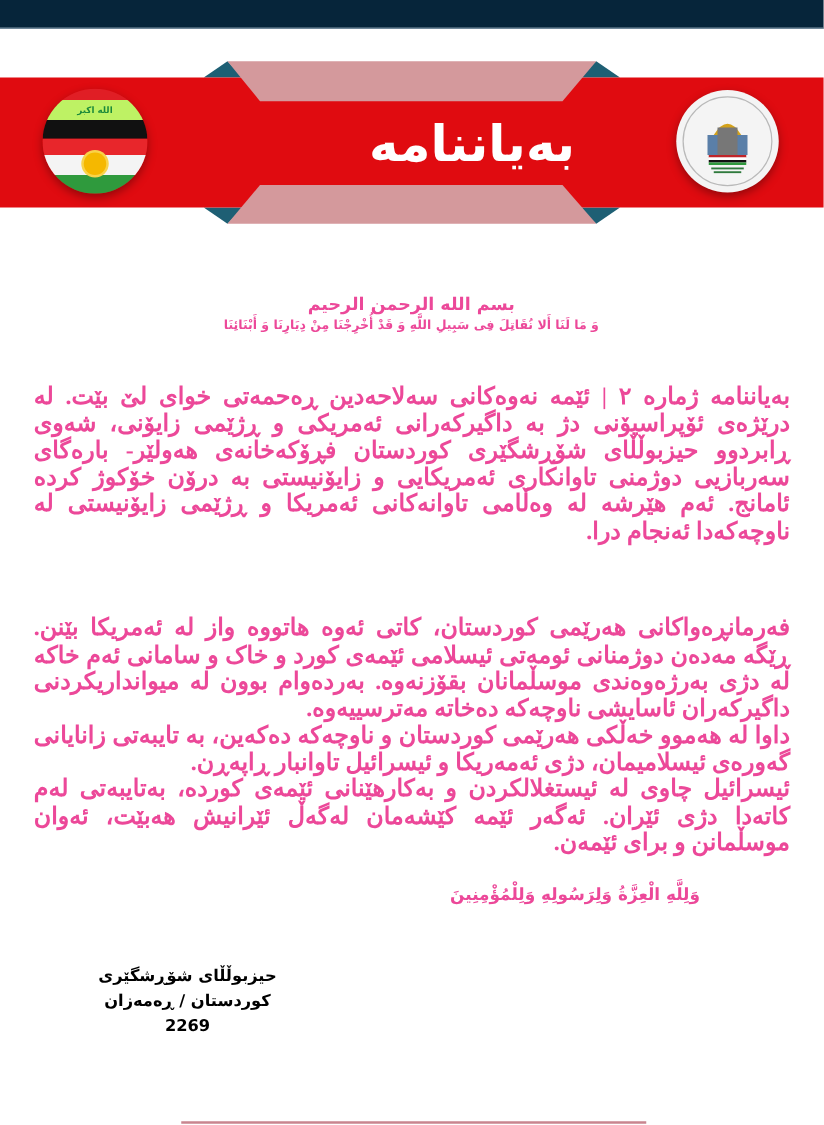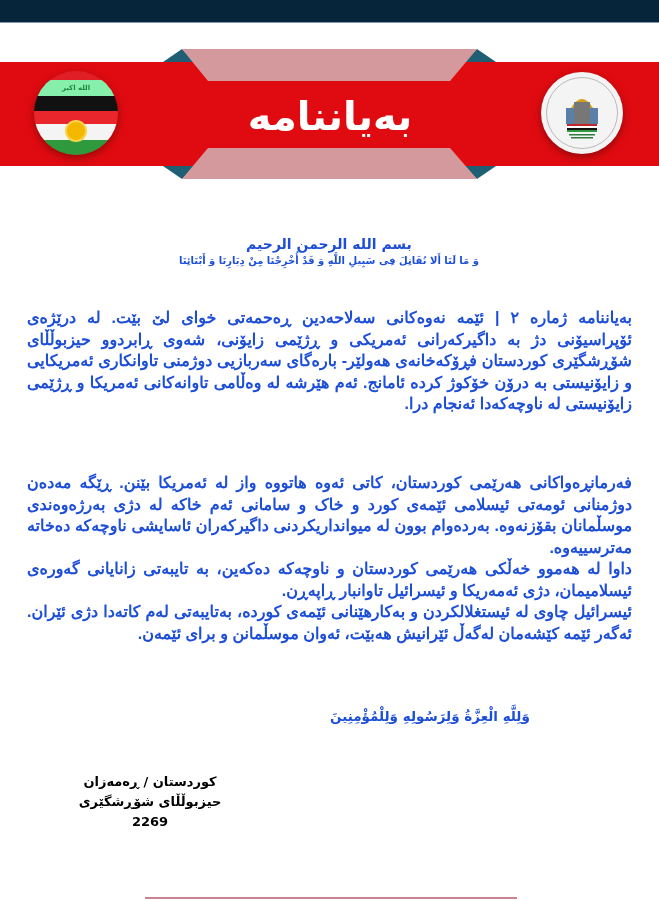--- a/index.html
+++ b/index.html
@@ -1,32 +1,32 @@
 <!DOCTYPE html>
 <html><head>
 <meta charset="utf-8">
 <style>
   html, body { margin:0; padding:0; }
   body { width:659px; height:900px; background:#ffffff; position:relative; overflow:hidden; font-family:"DejaVu Sans", sans-serif; }
   .topbar { position:absolute; left:0; top:0; width:659px; height:22px; background:#06253a; border-bottom:1px solid #7f97a8; }
   .banner { position:absolute; left:0; top:0; width:659px; height:200px; }
   .redband { position:absolute; left:0; top:62px; width:659px; height:104px; background:#e00b10; }
   .trap { position:absolute; }
-  .title { position:absolute; left:200px; top:86px; width:260px; height:60px; text-align:center; color:#ffffff; font-size:40px; font-weight:bold; line-height:60px; direction:rtl; font-family:"DejaVu Sans", sans-serif; letter-spacing:1px; }
+  .title { position:absolute; left:200px; top:86px; width:260px; height:60px; text-align:right; color:#ffffff; font-size:40px; font-weight:bold; line-height:60px; direction:rtl; font-family:"DejaVu Sans", sans-serif; letter-spacing:1px; }
   .flag { position:absolute; left:34px; top:71px; width:84px; height:84px; border-radius:50%; overflow:hidden; box-shadow:0 3px 8px rgba(0,0,0,0.35); }
   .flag div { width:100%; }
   .logo { position:absolute; left:541px; top:72px; width:82px; height:82px; border-radius:50%; background:#f4f4f4; box-shadow:0 3px 8px rgba(0,0,0,0.35); }
   .logo-inner { position:absolute; left:5px; top:5px; width:70px; height:70px; border-radius:50%; border:1px solid #b9b9b9; }
-  .content { position:absolute; left:30px; width:598px; direction:rtl; color:#1d4ed8; }
+  .content { position:absolute; left:30px; width:598px; direction:rtl; color:#ec4899; }
   .basmala { top:236px; text-align:center; font-size:14px; font-weight:bold; font-family:"DejaVu Sans", sans-serif; }
   .verse { top:255px; text-align:center; font-size:10px; font-weight:bold; font-family:"DejaVu Sans", sans-serif; }
-  .para { font-size:16px; font-weight:bold; line-height:21.5px; text-align:justify; text-align-last:right; font-family:Liberation Sans, sans-serif; }
+  .para { font-size:19px; font-weight:bold; line-height:21.5px; text-align:justify; text-align-last:right; font-family:Liberation Serif, serif; }
   .p1 { top:307px; left:27px; width:605px; }
-  .p2 { top:472px; left:27px; width:605px; }
-  .closing { top:708px; left:330px; width:260px; text-align:left; font-size:13.5px; font-weight:bold; }
+  .p2 { top:492px; left:27px; width:605px; }
+  .closing { top:708px; left:330px; width:260px; text-align:center; font-size:13.5px; font-weight:bold; }
   .signature { position:absolute; left:55px; top:772px; width:190px; text-align:center; direction:rtl; font-size:13px; font-weight:bold; line-height:20px; }
   .footline { position:absolute; left:145px; top:897px; width:372px; height:2px; background:#c9858f; }
 </style>
 </head>
 <body>
 
 <div class="topbar"></div>
 
 <div class="banner">
   <svg class="trap" style="left:0;top:0" width="659" height="200">
@@ -37,21 +37,21 @@
     <polygon points="463,166 477,179 496,166" fill="#1e5f74"></polygon>
   </svg>
   <div class="redband"></div>
   <svg class="trap" style="left:0;top:0" width="659" height="200">
     <polygon points="182,49 477,49 450,81 208,81" fill="#d4999c"></polygon>
     <polygon points="208,148 450,148 477,179 182,179" fill="#d4999c"></polygon>
   </svg>
 
   <div class="flag">
     <div style="height:9px;background:#e01e25"></div>
-    <div style="height:16px;background:#86efac;position:relative;text-align:center;font-size:7px;color:#1b8a3a;line-height:16px;font-weight:bold;direction:rtl">الله اكبر</div>
+    <div style="height:16px;background:#bef264;position:relative;text-align:center;font-size:7px;color:#1b8a3a;line-height:16px;font-weight:bold;direction:rtl">الله اكبر</div>
     <div style="height:15px;background:#111"></div>
     <div style="height:13px;background:#e8262b"></div>
     <div style="height:16px;background:#f4f4f4;position:relative">
       <span style="position:absolute;left:33px;top:-2px;width:18px;height:18px;border-radius:50%;background:#f5b800;box-shadow:0 0 0 2px #f9d34a"></span>
     </div>
     <div style="height:15px;background:#2f9a3d"></div>
   </div>
 
   <div class="title">بەیاننامە</div>
 
@@ -78,18 +78,18 @@
 
 <div class="content para p2">
   <div>فەرمانڕەواکانی هەرێمی کوردستان، کاتی ئەوە هاتووە واز لە ئەمریکا بێنن. ڕێگە مەدەن دوژمنانی ئومەتی ئیسلامی ئێمەی کورد و خاک و سامانی ئەم خاکە لە دژی بەرژەوەندی موسڵمانان بقۆزنەوە. بەردەوام بوون لە میوانداریکردنی داگیرکەران ئاسایشی ناوچەکە دەخاتە مەترسییەوە.</div>
   <div>داوا لە هەموو خەڵکی هەرێمی کوردستان و ناوچەکە دەکەین، بە تایبەتی زانایانی گەورەی ئیسلامیمان، دژی ئەمەریکا و ئیسرائیل تاوانبار ڕاپەڕن.</div>
   <div>ئیسرائیل چاوی لە ئیستغلالکردن و بەکارهێنانی ئێمەی کوردە، بەتایبەتی لەم کاتەدا دژی ئێران. ئەگەر ئێمە کێشەمان لەگەڵ ئێرانیش هەبێت، ئەوان موسڵمانن و برای ئێمەن.</div>
 </div>
 
 <div class="content closing">وَلِلَّهِ الْعِزَّةُ وَلِرَسُولِهِ وَلِلْمُؤْمِنِينَ</div>
 
 <div class="signature">
+  <div>حیزبوڵڵای شۆڕشگێری</div>
   <div>کوردستان / ڕەمەزان</div>
-  <div>حیزبوڵڵای شۆڕشگێری</div>
   <div>2269</div>
 </div>
 
 <div class="footline"></div>
 
 </body></html>

